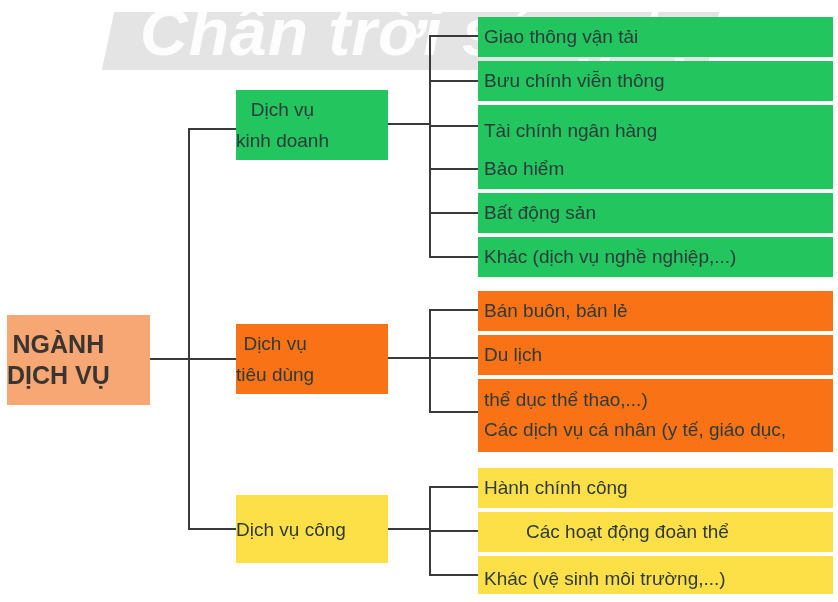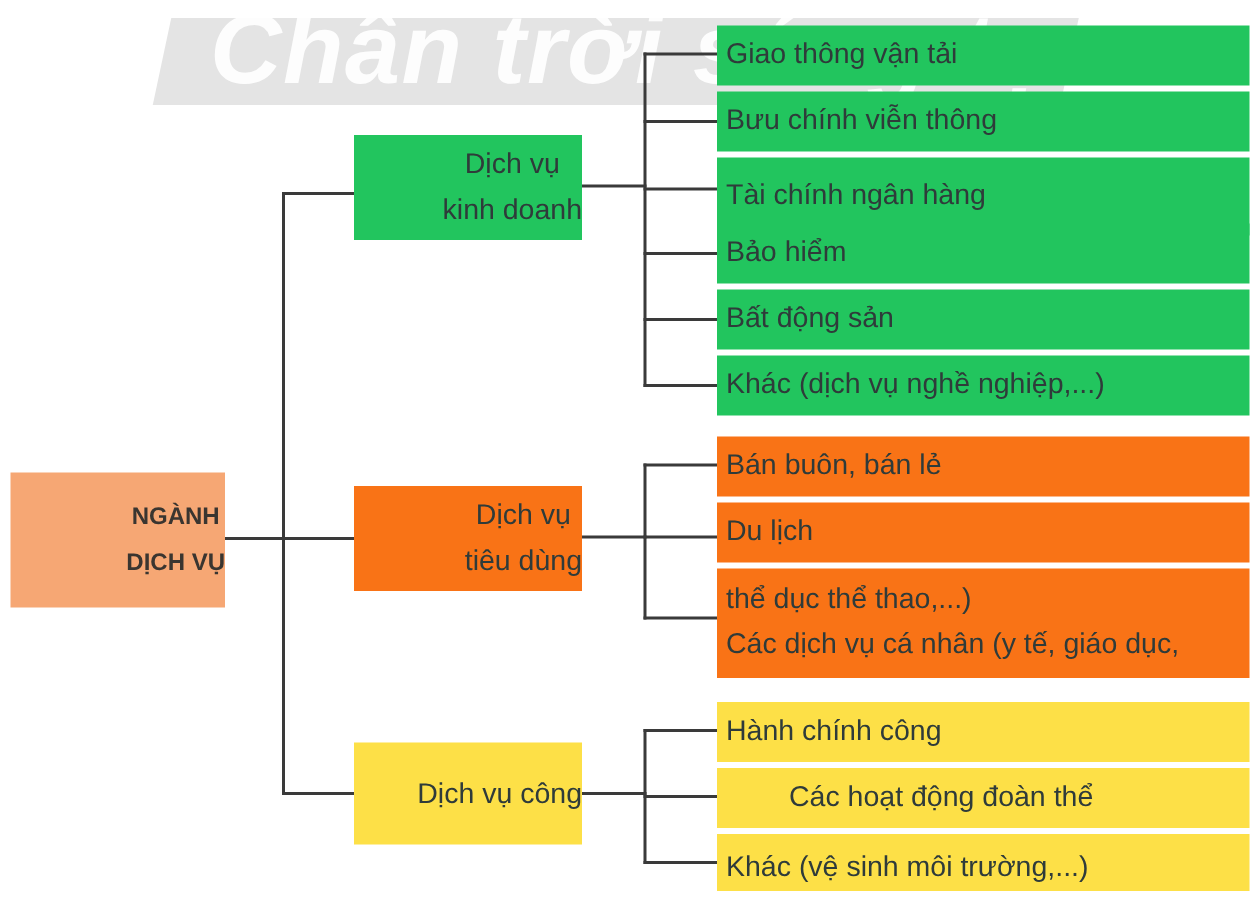--- a/index.html
+++ b/index.html
@@ -5,24 +5,24 @@
   html, body { margin:0; padding:0; }
   body { width:838px; height:602px; position:relative; background:#ffffff; overflow:hidden;
          font-family:"Liberation Sans", sans-serif; color:#2f3b3a; }
   .watermark { position:absolute; left:108px; top:12px; width:605px; height:58px;
                background:#e4e4e4; transform:skewX(-12deg); }
   .watermark-text { position:absolute; left:140px; top:-6px; font-size:66px; font-weight:bold;
                font-style:italic; color:#ffffff; white-space:nowrap; letter-spacing:1px;
                font-family:"Liberation Sans", sans-serif; opacity:0.95; }
   .wm-clip { position:absolute; left:0; top:12px; width:838px; height:58px; overflow:hidden; }
   .wm-clip .watermark-text { top:-18px; }
-  .box { position:absolute; display:flex; align-items:center; justify-content:flex-end;
+  .box { position:absolute; display:flex; align-items:center; justify-content:flex-start;
          text-align:center; box-sizing:border-box; font-size:19px; line-height:31px; }
   .root { left:7px; top:315px; width:143px; height:90px; background:#f6a774;
-          font-weight:bold; font-size:16px; color:#3a3530; }
+          font-weight:bold; font-size:25px; color:#3a3530; }
   .cat { width:152px; }
   .blue { background:#22c55e; }
   .yellow { background:#f97316; }
   .green { background:#fde047; }
   .leaf { position:absolute; left:478px; width:355px; box-sizing:border-box; padding-left:6px;
           font-size:19px; display:flex; align-items:center; line-height:30px; }
   .line { position:absolute; background:#3a3a3a; }
 </style>
 </head>
 <body>

